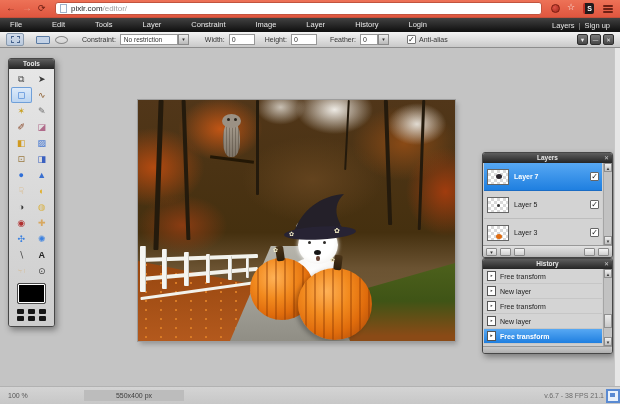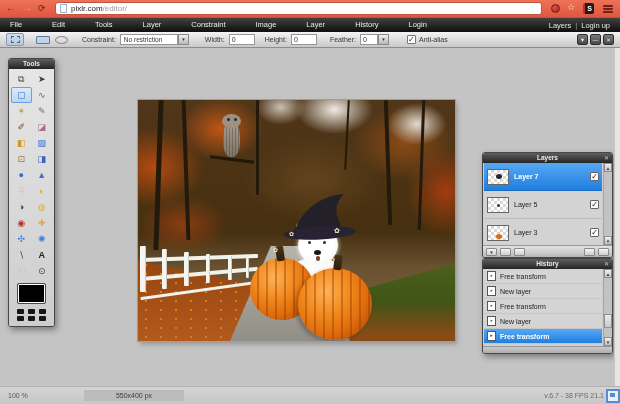--- a/index.html
+++ b/index.html
@@ -216,21 +216,21 @@
       <span class="menu-item">Layer</span>
       <span class="menu-item">Constraint</span>
       <span class="menu-item">Image</span>
       <span class="menu-item">Layer</span>
       <span class="menu-item">History</span>
       <span class="menu-item">Login</span>
     </span>
   <span class="menu-right">
     <span>Layers</span>
     <span class="sep">|</span>
-    <span>Login up</span>
+    <span>Sign up</span>
   </span>
 </div>
 
 <div class="options-bar">
   <span class="curtool-btn">
       <i></i>
     </span>
   <span class="shape-rect"></span>
   <span class="shape-ellipse"></span>
   <span class="opt-label">Constraint:</span>

